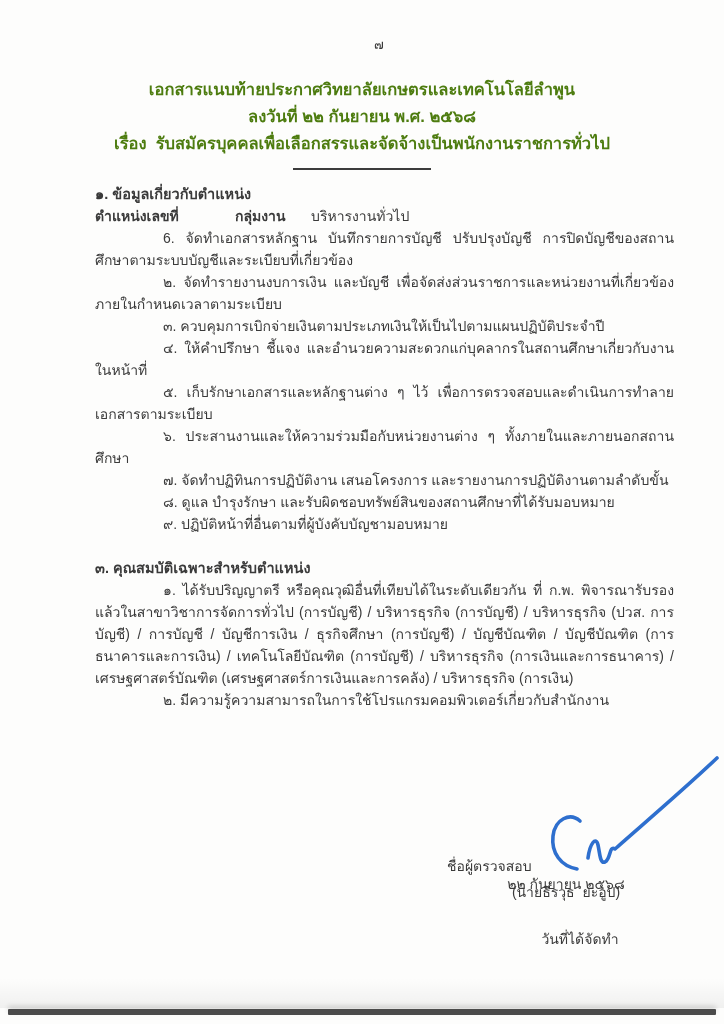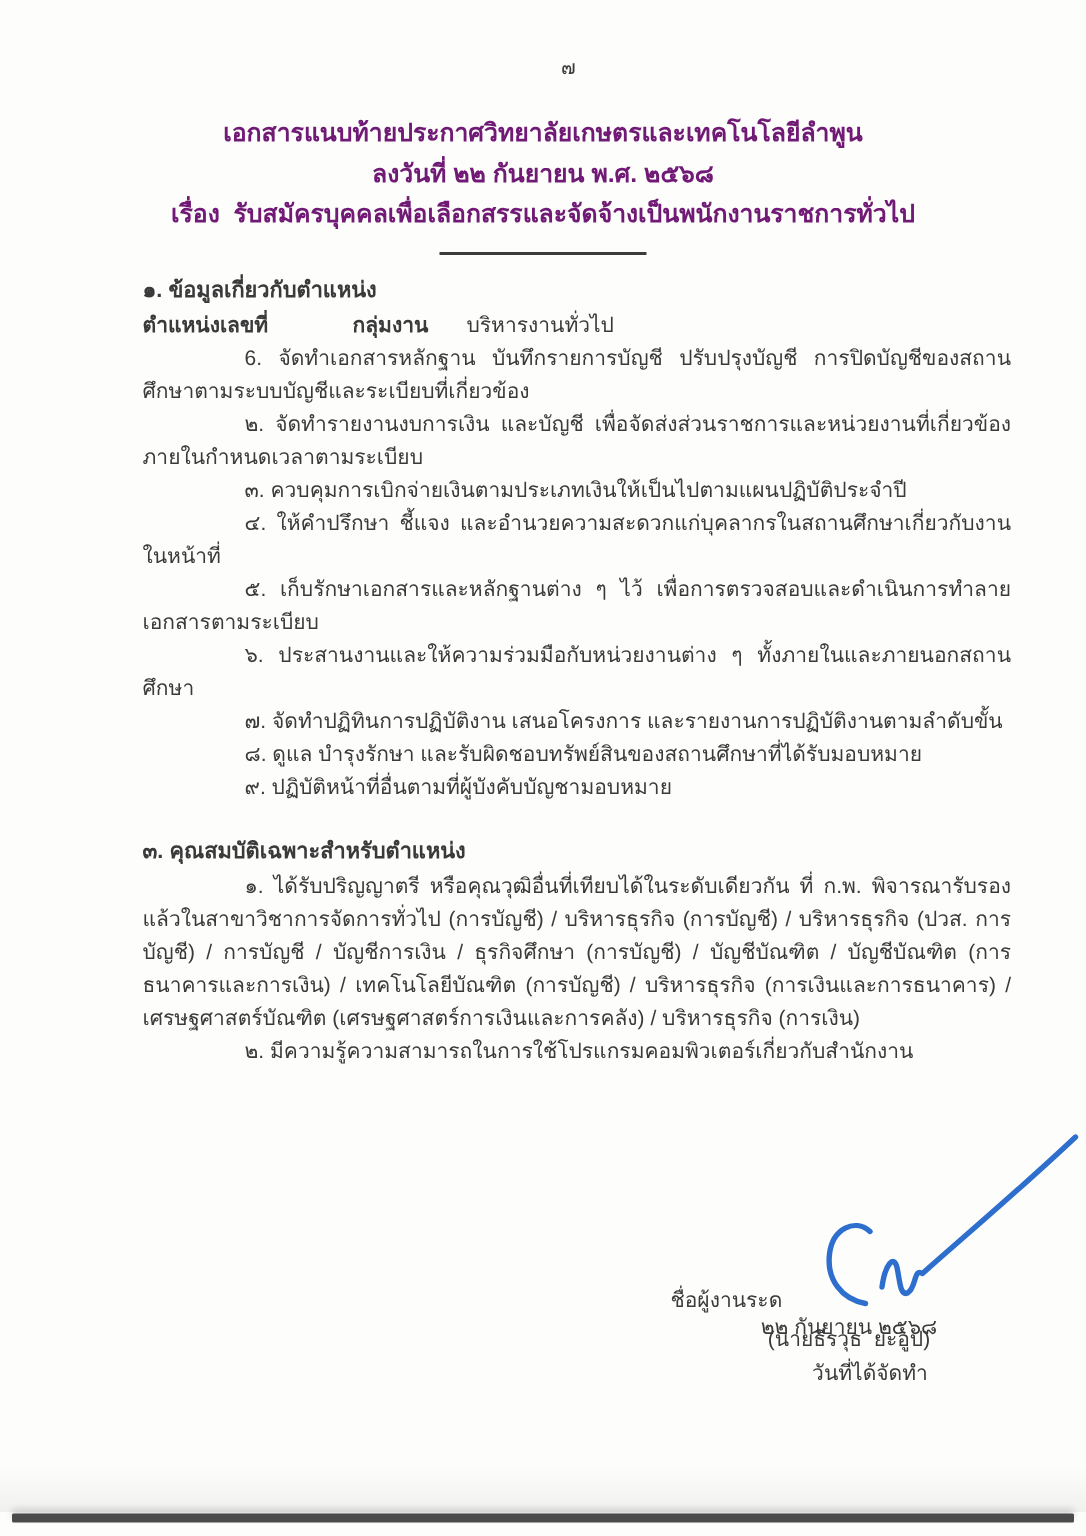--- a/index.html
+++ b/index.html
@@ -17,21 +17,21 @@
   .page-number {
     position:absolute; top:34px; left:374px;
     font-size:13px;
   }
   .doc-header {
     padding-top:76px;
     text-align:center;
     font-weight:bold;
     font-size:16.5px;
     line-height:27px;
-    color:#701a75;
+    color:#4d7c0f;
   }
   .divider {
     width:138px; border:0;
     border-top:2px solid #3c3c3c;
     margin:11px auto 0 auto;
   }
   .content { padding:0 50px 0 95px; }
   .section-heading {
     font-weight:bold;
     font-size:14.5px;
@@ -46,21 +46,21 @@
   .def-value { flex:1; }
   .def-value-num { width:219px; flex-shrink:0; }
   .para {
     margin:0;
     text-indent:68px;
     text-align:justify;
   }
   .sig-label { position:absolute; left:447px; top:855px; }
   .sig-name { position:absolute; left:478px; top:881px; width:176px; text-align:center; }
   .sig-date { position:absolute; left:478px; top:873px; width:176px; text-align:center; }
-  .sig-caption { position:absolute; left:492px; top:904px; width:176px; text-align:center; }
+  .sig-caption { position:absolute; left:492px; top:928px; width:176px; text-align:center; }
   .sig-ink { position:absolute; left:540px; top:745px; width:185px; height:130px; }
   .scan-shadow {
     position:absolute; left:0; right:0; bottom:16px; height:30px;
     background:linear-gradient(to bottom, rgba(0,0,0,0), rgba(0,0,0,0.05));
   }
   .scan-edge {
     position:absolute; left:8px; right:8px; bottom:9px; height:6px;
     background:#4b4b4b; border-radius:1px;
     box-shadow:0 -3px 5px rgba(0,0,0,0.14);
   }
@@ -101,21 +101,21 @@
     <p class="para">๗. จัดทำปฏิทินการปฏิบัติงาน เสนอโครงการ และรายงานการปฏิบัติงานตามลำดับขั้น</p>
     <p class="para">๘. ดูแล บำรุงรักษา และรับผิดชอบทรัพย์สินของสถานศึกษาที่ได้รับมอบหมาย</p>
     <p class="para">๙. ปฏิบัติหน้าที่อื่นตามที่ผู้บังคับบัญชามอบหมาย</p>
 
     <p class="section-heading s3-heading">๓. คุณสมบัติเฉพาะสำหรับตำแหน่ง</p>
     <p class="para">๑. ได้รับปริญญาตรี หรือคุณวุฒิอื่นที่เทียบได้ในระดับเดียวกัน ที่ ก.พ. พิจารณารับรองแล้วในสาขาวิชาการจัดการทั่วไป (การบัญชี) / บริหารธุรกิจ (การบัญชี) / บริหารธุรกิจ (ปวส. การบัญชี) / การบัญชี / บัญชีการเงิน / ธุรกิจศึกษา (การบัญชี) / บัญชีบัณฑิต / บัญชีบัณฑิต (การธนาคารและการเงิน) / เทคโนโลยีบัณฑิต (การบัญชี) / บริหารธุรกิจ (การเงินและการธนาคาร) / เศรษฐศาสตร์บัณฑิต (เศรษฐศาสตร์การเงินและการคลัง) / บริหารธุรกิจ (การเงิน)</p>
     <p class="para">๒. มีความรู้ความสามารถในการใช้โปรแกรมคอมพิวเตอร์เกี่ยวกับสำนักงาน</p>
 
   </div>
 
-  <div class="sig-label">ชื่อผู้งานระด</div>
+  <div class="sig-label">ชื่อผู้ตรวจสอบ</div>
 
   <svg class="sig-ink" viewBox="0 0 185 130" xmlns="http://www.w3.org/2000/svg">
     <g fill="none" stroke="#2e6fce" stroke-width="3.6" stroke-linecap="round" stroke-linejoin="round">
       <path d="M 40 76 C 30 67, 15 74, 13 91 C 11 108, 21 121, 37 124"></path>
       <path d="M 48 113 C 50 98, 56 91, 58 100 C 60 109, 60 119, 65 117 C 71 114, 69 100, 75 104 C 95 86, 140 48, 177 13"></path>
     </g>
   </svg>
 
   <div class="sig-name">(นายธีรวุธ&nbsp; ยะอูป)</div>
   <div class="sig-date">๒๒ กันยายน ๒๕๖๘</div>

